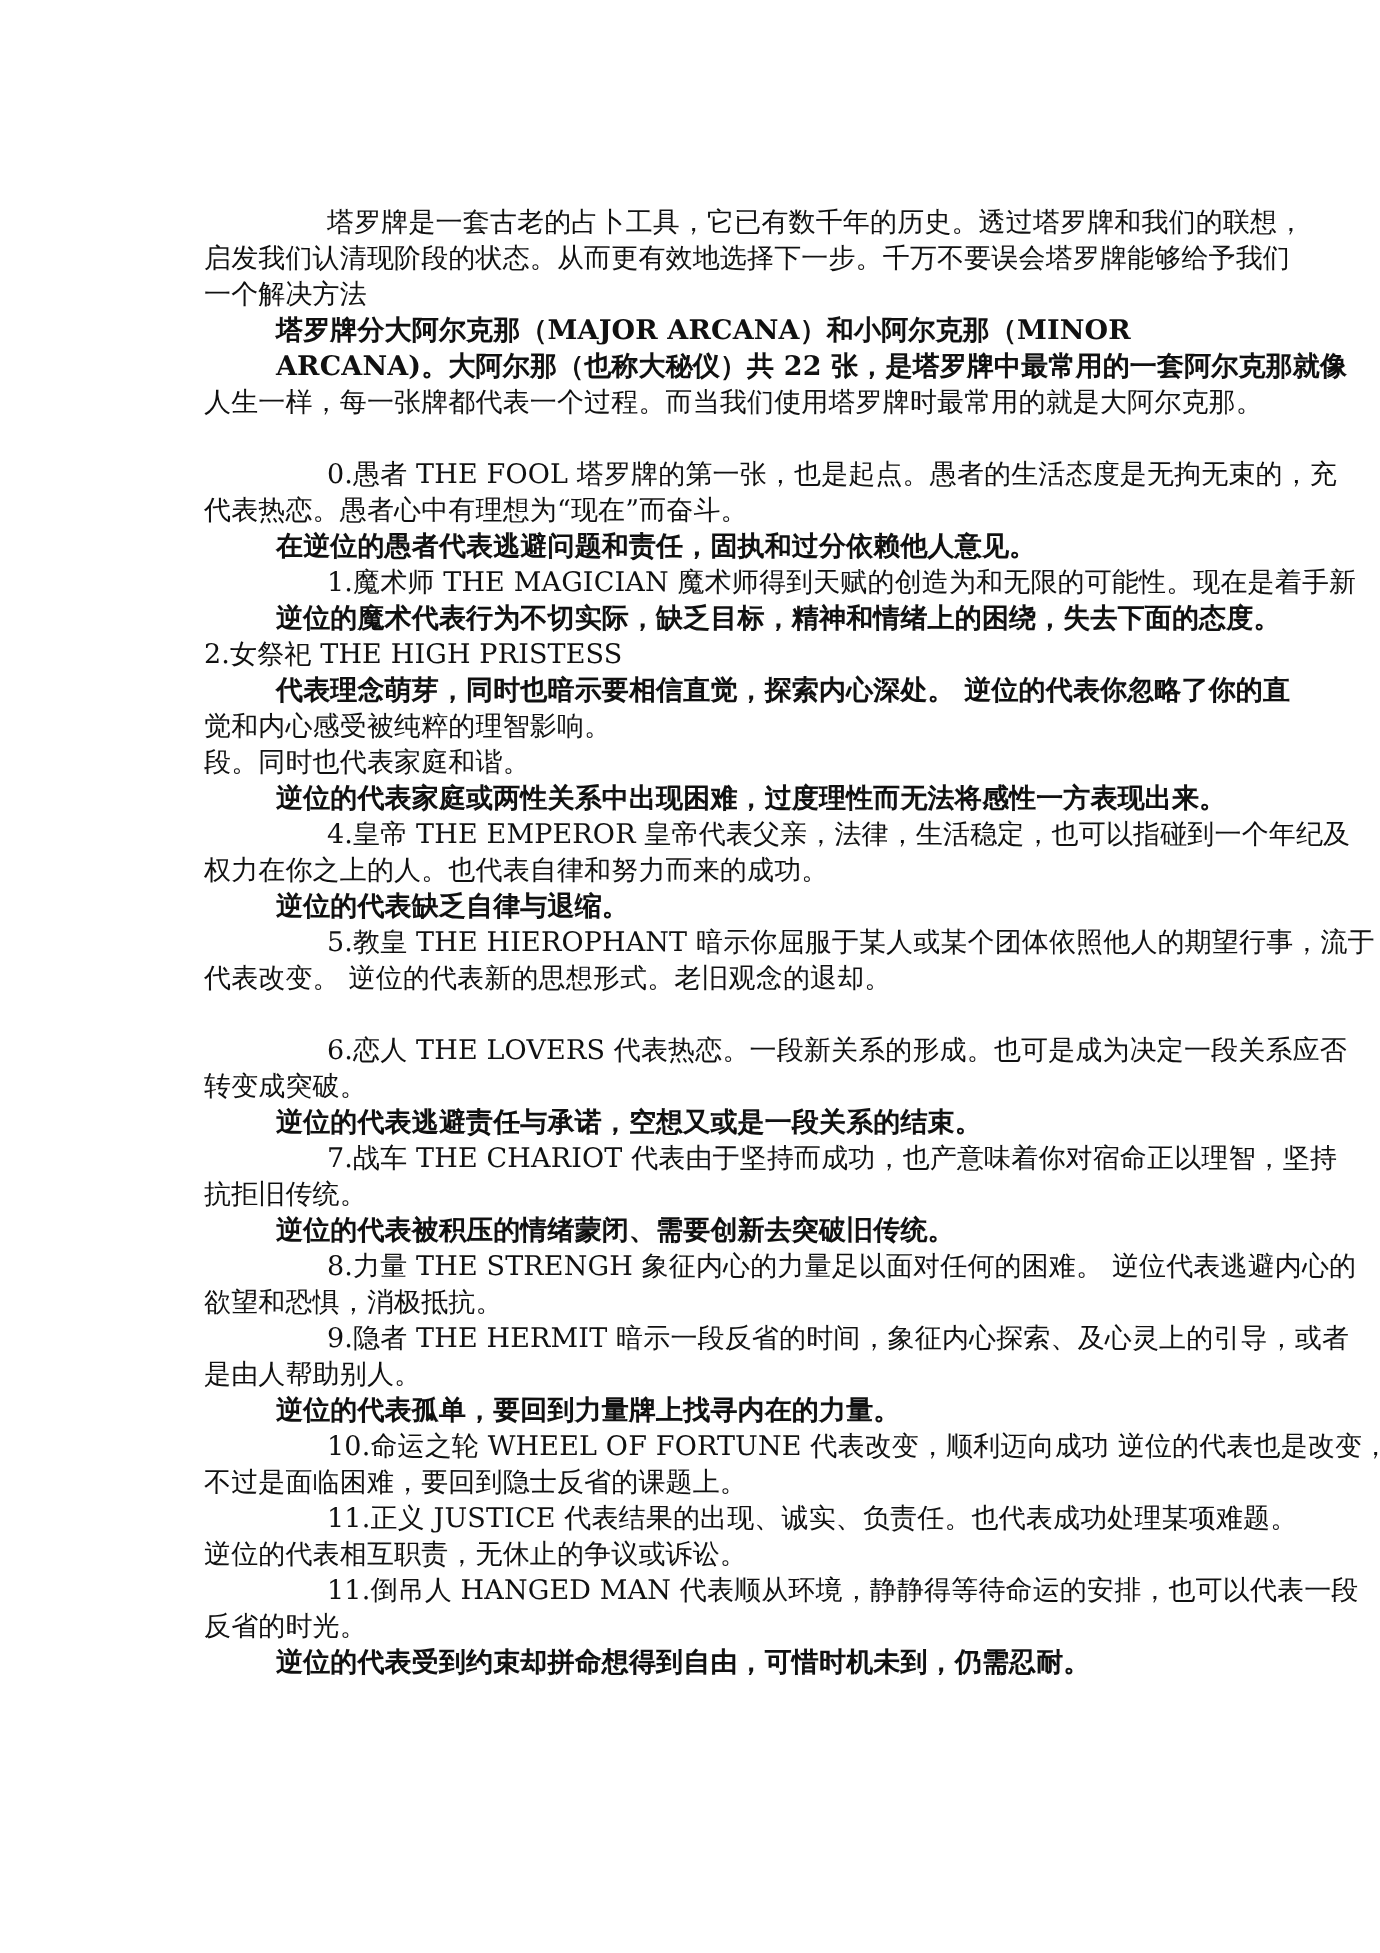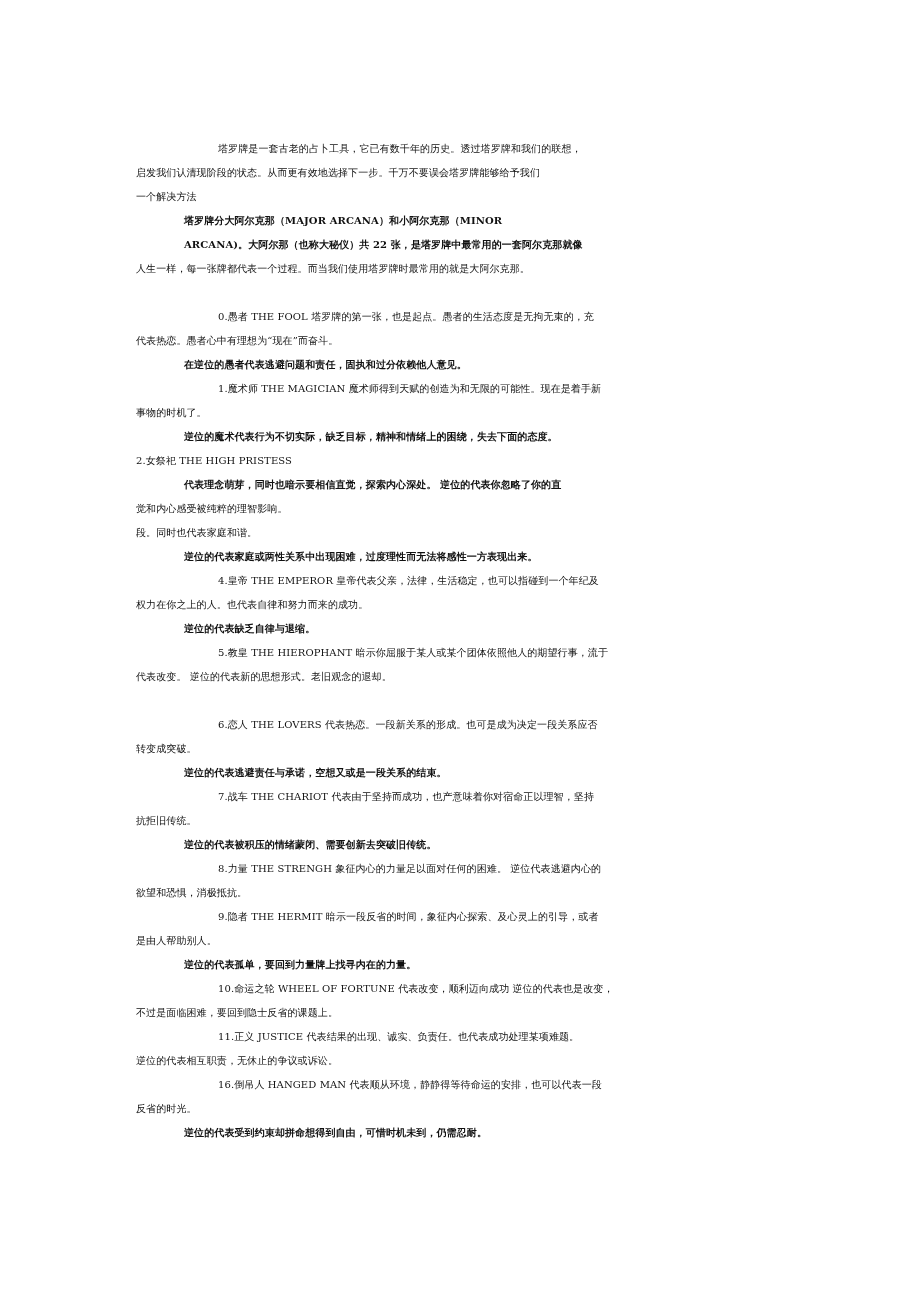--- a/index.html
+++ b/index.html
@@ -17,21 +17,21 @@
     }
     .page {
       position: absolute;
       left: 136px;
       top: 137px;
       width: 666px;
     }
     .line {
       height: 24px;
       line-height: 24px;
-      font-size: 10px;
+      font-size: 18px;
       white-space: nowrap;
       letter-spacing: 0.1px;
     }
     .ind1 { padding-left: 48px; font-weight: bold; }
     .ind2 { padding-left: 82px; }
     .blank { height: 24px; }
   </style>
 </head>
 <body>
 
@@ -40,21 +40,20 @@
   <div class="line">启发我们认清现阶段的状态。从而更有效地选择下一步。千万不要误会塔罗牌能够给予我们</div>
   <div class="line">一个解决方法</div>
   <div class="line ind1">塔罗牌分大阿尔克那（MAJOR ARCANA）和小阿尔克那（MINOR</div>
   <div class="line ind1">ARCANA)。大阿尔那（也称大秘仪）共 22 张，是塔罗牌中最常用的一套阿尔克那就像</div>
   <div class="line">人生一样，每一张牌都代表一个过程。而当我们使用塔罗牌时最常用的就是大阿尔克那。</div>
   <div class="line blank"></div>
   <div class="line ind2">0.愚者 THE FOOL 塔罗牌的第一张，也是起点。愚者的生活态度是无拘无束的，充</div>
   <div class="line">代表热恋。愚者心中有理想为“现在”而奋斗。</div>
   <div class="line ind1">在逆位的愚者代表逃避问题和责任，固执和过分依赖他人意见。</div>
   <div class="line ind2">1.魔术师 THE MAGICIAN 魔术师得到天赋的创造为和无限的可能性。现在是着手新</div>
-  <div class="line">事物的时机了。</div>
   <div class="line ind1">逆位的魔术代表行为不切实际，缺乏目标，精神和情绪上的困绕，失去下面的态度。</div>
   <div class="line">2.女祭祀 THE HIGH PRISTESS</div>
   <div class="line ind1">代表理念萌芽，同时也暗示要相信直觉，探索内心深处。 逆位的代表你忽略了你的直</div>
   <div class="line">觉和内心感受被纯粹的理智影响。</div>
   <div class="line">段。同时也代表家庭和谐。</div>
   <div class="line ind1">逆位的代表家庭或两性关系中出现困难，过度理性而无法将感性一方表现出来。</div>
   <div class="line ind2">4.皇帝 THE EMPEROR 皇帝代表父亲，法律，生活稳定，也可以指碰到一个年纪及</div>
   <div class="line">权力在你之上的人。也代表自律和努力而来的成功。</div>
   <div class="line ind1">逆位的代表缺乏自律与退缩。</div>
   <div class="line ind2">5.教皇 THE HIEROPHANT 暗示你屈服于某人或某个团体依照他人的期望行事，流于</div>
@@ -68,16 +67,16 @@
   <div class="line ind1">逆位的代表被积压的情绪蒙闭、需要创新去突破旧传统。</div>
   <div class="line ind2">8.力量 THE STRENGH 象征内心的力量足以面对任何的困难。 逆位代表逃避内心的</div>
   <div class="line">欲望和恐惧，消极抵抗。</div>
   <div class="line ind2">9.隐者 THE HERMIT 暗示一段反省的时间，象征内心探索、及心灵上的引导，或者</div>
   <div class="line">是由人帮助别人。</div>
   <div class="line ind1">逆位的代表孤单，要回到力量牌上找寻内在的力量。</div>
   <div class="line ind2">10.命运之轮 WHEEL OF FORTUNE 代表改变，顺利迈向成功 逆位的代表也是改变，</div>
   <div class="line">不过是面临困难，要回到隐士反省的课题上。</div>
   <div class="line ind2">11.正义 JUSTICE 代表结果的出现、诚实、负责任。也代表成功处理某项难题。</div>
   <div class="line">逆位的代表相互职责，无休止的争议或诉讼。</div>
-  <div class="line ind2">16.倒吊人 HANGED MAN 代表顺从环境，静静得等待命运的安排，也可以代表一段</div>
+  <div class="line ind2">11.倒吊人 HANGED MAN 代表顺从环境，静静得等待命运的安排，也可以代表一段</div>
   <div class="line">反省的时光。</div>
   <div class="line ind1">逆位的代表受到约束却拼命想得到自由，可惜时机未到，仍需忍耐。</div>
 </div>
 
 </body></html>

